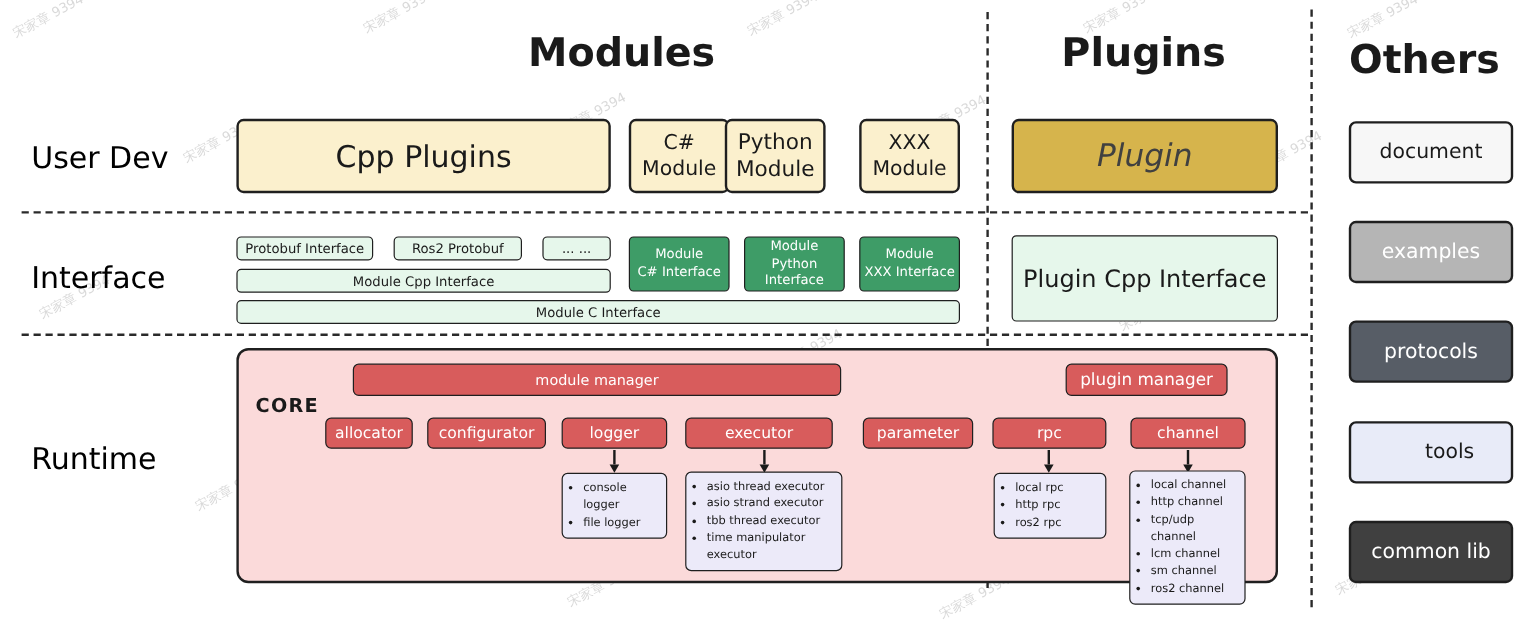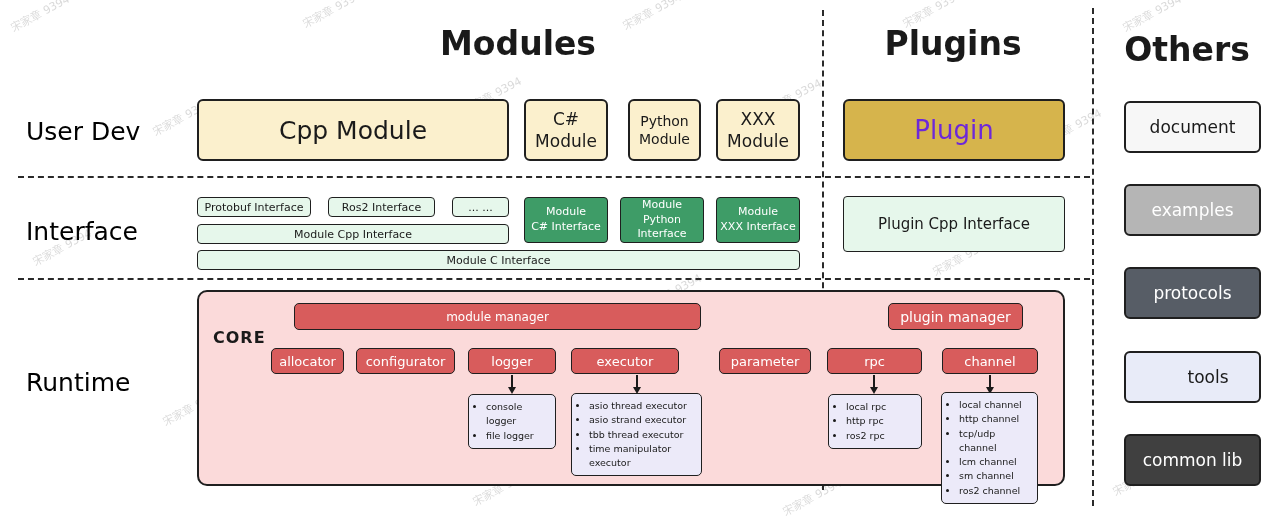--- a/index.html
+++ b/index.html
@@ -16,21 +16,21 @@
   .box{
     position:absolute;
     border:2px solid #1f1f1f;
     border-radius:6px;
     display:flex;align-items:center;justify-content:center;
     text-align:center;
     box-sizing:border-box;
     white-space:pre-line;
   }
   .cream{background:#fbf0cd;}
-  .gold{background:#d6b44c;color:#6d28d9;}
+  .gold{background:#d6b44c;color:#404040;font-style:italic;}
   .lgreen{background:#e6f7eb;border-width:1.5px;border-radius:4px;font-size:11px;}
   .dgreen{background:#3e9c67;color:#ffffff;border-width:1.5px;border-radius:4px;font-size:11px;line-height:1.35;}
   .core{background:#fbdada;border-radius:10px;}
   .red{background:#d85c5c;color:#ffffff;border-width:1.5px;border-radius:5px;}
   .lav{
     position:absolute;background:#eceaf9;border:1.5px solid #1f1f1f;border-radius:5px;
     box-sizing:border-box;padding:5px 6px 5px 4px;
   }
   .lav ul{margin:0;padding-left:13px;font-size:9.5px;line-height:1.5;text-align:left;}
   .hline{position:absolute;border-top:2px dashed #2a2a2a;height:0;}
@@ -77,61 +77,61 @@
 
   <div class="rowlbl" style="left:26px;top:117px;">User Dev</div>
   <div class="rowlbl" style="left:26px;top:217px;">Interface</div>
   <div class="rowlbl" style="left:26px;top:368px;">Runtime</div>
 
   <div class="hline" style="left:18px;top:176px;width:1072px;"></div>
   <div class="hline" style="left:18px;top:278px;width:1072px;"></div>
   <div class="vline" style="left:822px;top:10px;height:480px;"></div>
   <div class="vline" style="left:1092px;top:8px;height:498px;"></div>
 
-  <div class="box cream" style="left:197px;top:99px;width:312px;height:62px;font-size:25px;">Cpp Module</div>
+  <div class="box cream" style="left:197px;top:99px;width:312px;height:62px;font-size:25px;">Cpp Plugins</div>
   <div class="box cream" style="left:524px;top:99px;width:84px;height:62px;font-size:17px;line-height:1.3;">C#
 Module</div>
-  <div class="box cream" style="left:628px;top:99px;width:73px;height:62px;font-size:14px;line-height:1.3;">Python
+  <div class="box cream" style="left:604px;top:99px;width:84px;height:62px;font-size:18px;line-height:1.3;">Python
 Module</div>
   <div class="box cream" style="left:716px;top:99px;width:84px;height:62px;font-size:17px;line-height:1.3;">XXX
 Module</div>
 
   <div class="box gold" style="left:843px;top:99px;width:222px;height:62px;font-size:26px;">Plugin</div>
 
   <div class="box o-document" style="left:1124px;top:101px;width:137px;height:52px;font-size:17px;">document</div>
   <div class="box o-examples" style="left:1124px;top:184px;width:137px;height:52px;font-size:17px;">examples</div>
   <div class="box o-protocols" style="left:1124px;top:267px;width:137px;height:52px;font-size:17px;">protocols</div>
   <div class="box o-tools" style="left:1124px;top:351px;width:137px;height:52px;font-size:17px;">tools</div>
   <div class="box o-commonlib" style="left:1124px;top:434px;width:137px;height:52px;font-size:17px;">common lib</div>
 
   <div class="box lgreen" style="left:197px;top:197px;width:114px;height:20px;">Protobuf Interface</div>
-  <div class="box lgreen" style="left:328px;top:197px;width:107px;height:20px;">Ros2 Interface</div>
+  <div class="box lgreen" style="left:328px;top:197px;width:107px;height:20px;">Ros2 Protobuf</div>
   <div class="box lgreen" style="left:452px;top:197px;width:57px;height:20px;">... ...</div>
   <div class="box lgreen" style="left:197px;top:224px;width:312px;height:20px;">Module Cpp Interface</div>
   <div class="box lgreen" style="left:197px;top:250px;width:603px;height:20px;">Module C Interface</div>
 
   <div class="box dgreen" style="left:524px;top:197px;width:84px;height:46px;">Module
 C# Interface</div>
   <div class="box dgreen" style="left:620px;top:197px;width:84px;height:46px;">Module
 Python Interface</div>
   <div class="box dgreen" style="left:716px;top:197px;width:84px;height:46px;">Module
 XXX Interface</div>
 
-  <div class="box lgreen" style="left:843px;top:196px;width:222px;height:56px;font-size:15px;">Plugin Cpp Interface</div>
+  <div class="box lgreen" style="left:843px;top:196px;width:222px;height:72px;font-size:20px;">Plugin Cpp Interface</div>
 
   <div class="box core" style="left:197px;top:290px;width:868px;height:196px;"></div>
   <div class="corelbl" style="left:213px;top:328px;">CORE</div>
 
   <div class="box red" style="left:294px;top:303px;width:407px;height:27px;font-size:12px;">module manager</div>
   <div class="box red" style="left:888px;top:303px;width:135px;height:27px;font-size:14px;">plugin manager</div>
 
   <div class="box red" style="left:271px;top:348px;width:73px;height:26px;font-size:13px;">allocator</div>
   <div class="box red" style="left:356px;top:348px;width:99px;height:26px;font-size:13px;">configurator</div>
   <div class="box red" style="left:468px;top:348px;width:88px;height:26px;font-size:13px;">logger</div>
-  <div class="box red" style="left:571px;top:348px;width:108px;height:26px;font-size:13px;">executor</div>
+  <div class="box red" style="left:571px;top:348px;width:123px;height:26px;font-size:13px;">executor</div>
   <div class="box red" style="left:719px;top:348px;width:92px;height:26px;font-size:13px;">parameter</div>
   <div class="box red" style="left:827px;top:348px;width:95px;height:26px;font-size:13px;">rpc</div>
   <div class="box red" style="left:942px;top:348px;width:96px;height:26px;font-size:13px;">channel</div>
 
   <div class="arrow" style="left:508px;top:375px;">
       <div class="stem"></div>
       <div class="head"></div>
     </div>
   <div class="arrow" style="left:633px;top:375px;">
       <div class="stem"></div>

